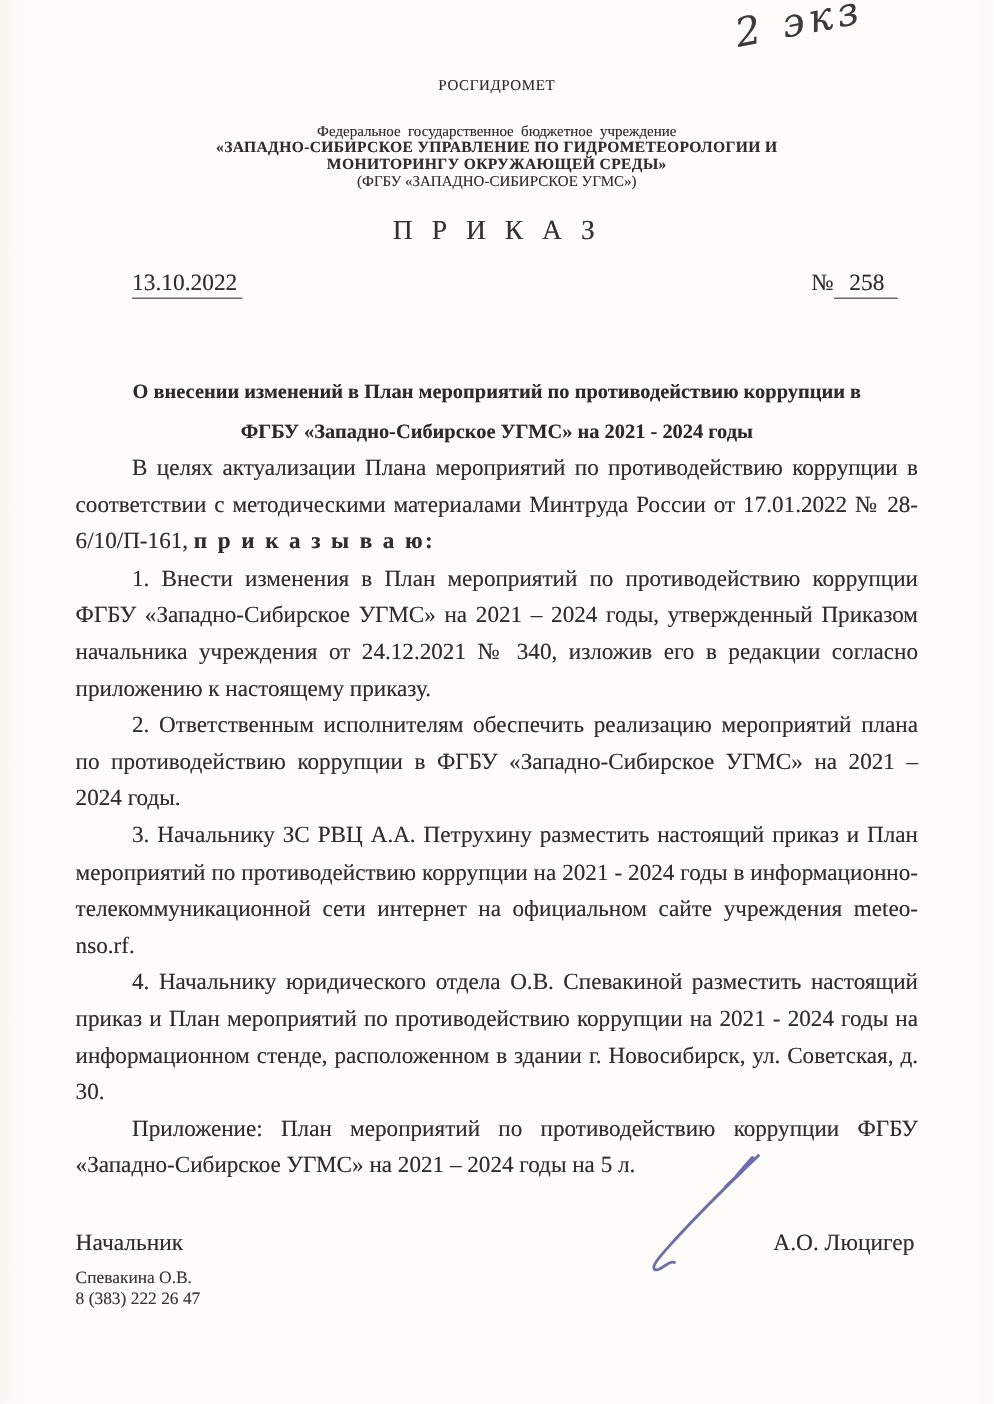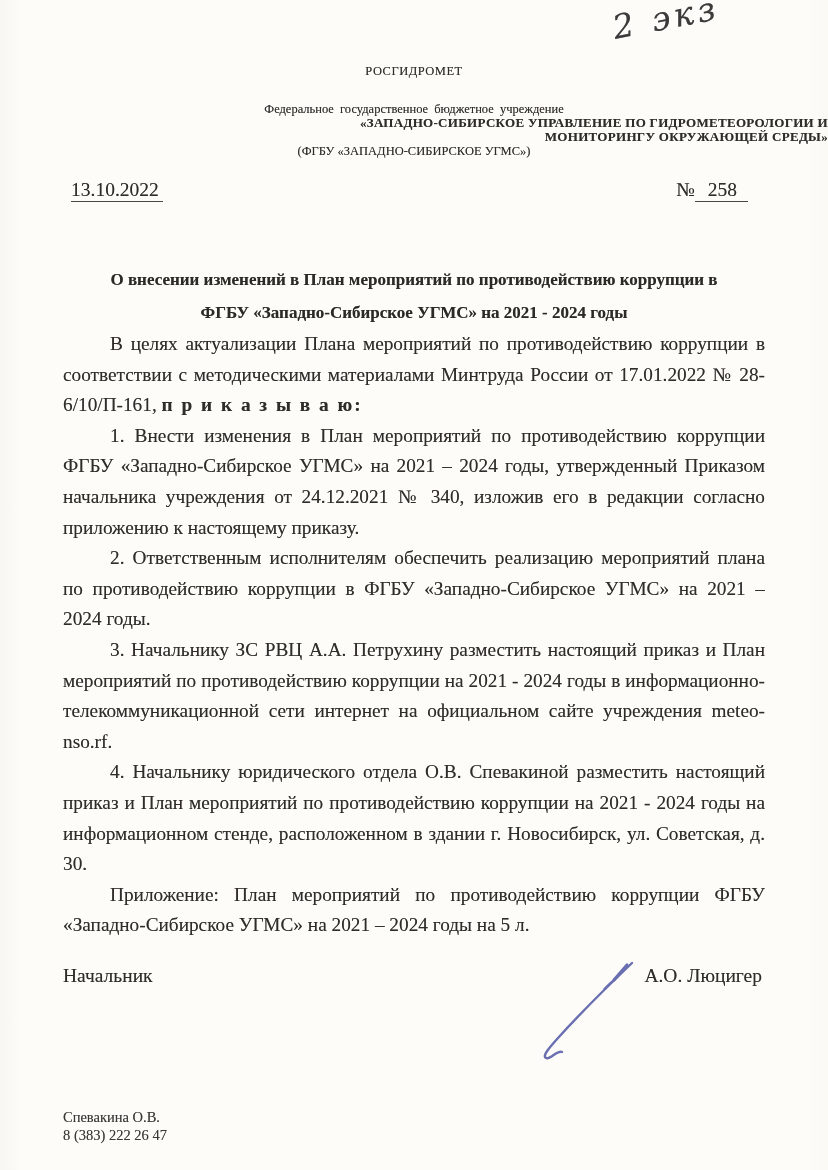--- a/index.html
+++ b/index.html
@@ -33,34 +33,34 @@
   }
   
   .letterhead {
     padding-top: 64px;
     text-align: center;
     font-size: 12.5px;
     line-height: 14px;
   }
   .letterhead .org-agency { letter-spacing: 0.5px; }
   .letterhead .org-type { word-spacing: 3px; margin-top: 24px; }
-  .letterhead .org-name { font-weight: bold; font-size: 13px; letter-spacing: 0.3px; text-align: right; }
+  .letterhead .org-name { font-weight: bold; font-size: 13px; letter-spacing: 0.3px; }
   .doc-type {
     margin-top: 21px;
     text-align: center;
     font-size: 23px;
     letter-spacing: 5px;
     color: #34322f;
   }
   
   .meta-row {
     display: flex;
     justify-content: space-between;
     margin-top: 21px;
-    padding-left: 71px;
+    padding-left: 110px;
     padding-right: 80px;
     font-size: 19.5px;
   }
   .order-date {
     border-bottom: 1.4px solid #4a4845;
     padding-right: 4px;
   }
   .order-number-wrap { white-space: nowrap; text-align: right; }
   .order-number {
     display: inline-block;
@@ -87,58 +87,59 @@
     margin: 0;
     text-indent: 47px;
   }
   .decree-verb {
     font-weight: bold;
     letter-spacing: 2px;
     white-space: nowrap;
   }
   
   .signature-row {
-    margin-top: 24px;
+    margin-top: 38px;
     padding: 0 66px 0 63px;
     display: flex;
     justify-content: space-between;
     font-size: 19.5px;
   }
   .handwritten-signature {
     position: absolute;
     left: 518px;
     top: 956px;
     width: 132px;
     height: 106px;
   }
   
   .footer-contact {
     position: absolute;
     left: 63px;
-    top: 1108px;
+    top: 1056px;
     font-size: 14.5px;
     line-height: 18px;
     color: #3a3835;
   }
 </style>
 </head>
 <body>
 
 <div class="page">
 
   <div class="copies-note">2 экз</div>
 
   <div class="letterhead">
     <div class="org-agency">РОСГИДРОМЕТ</div>
     <div class="org-type">Федеральное государственное бюджетное учреждение</div>
     <div class="org-name">«ЗАПАДНО-СИБИРСКОЕ УПРАВЛЕНИЕ ПО ГИДРОМЕТЕОРОЛОГИИ И</div>
     <div class="org-name">МОНИТОРИНГУ ОКРУЖАЮЩЕЙ СРЕДЫ»</div>
     <div class="org-abbrev">(ФГБУ «ЗАПАДНО-СИБИРСКОЕ УГМС»)</div>
   </div>
 
+  <div class="doc-type">П Р И К А З</div>
 
   <div class="meta-row">
     <span class="order-date">13.10.2022</span>
     <span class="order-number-wrap">
       <span>№</span><span class="order-number">258</span>
     </span>
   </div>
 
   <div class="doc-title">
     <div>О внесении изменений в План мероприятий по противодействию коррупции в</div>

